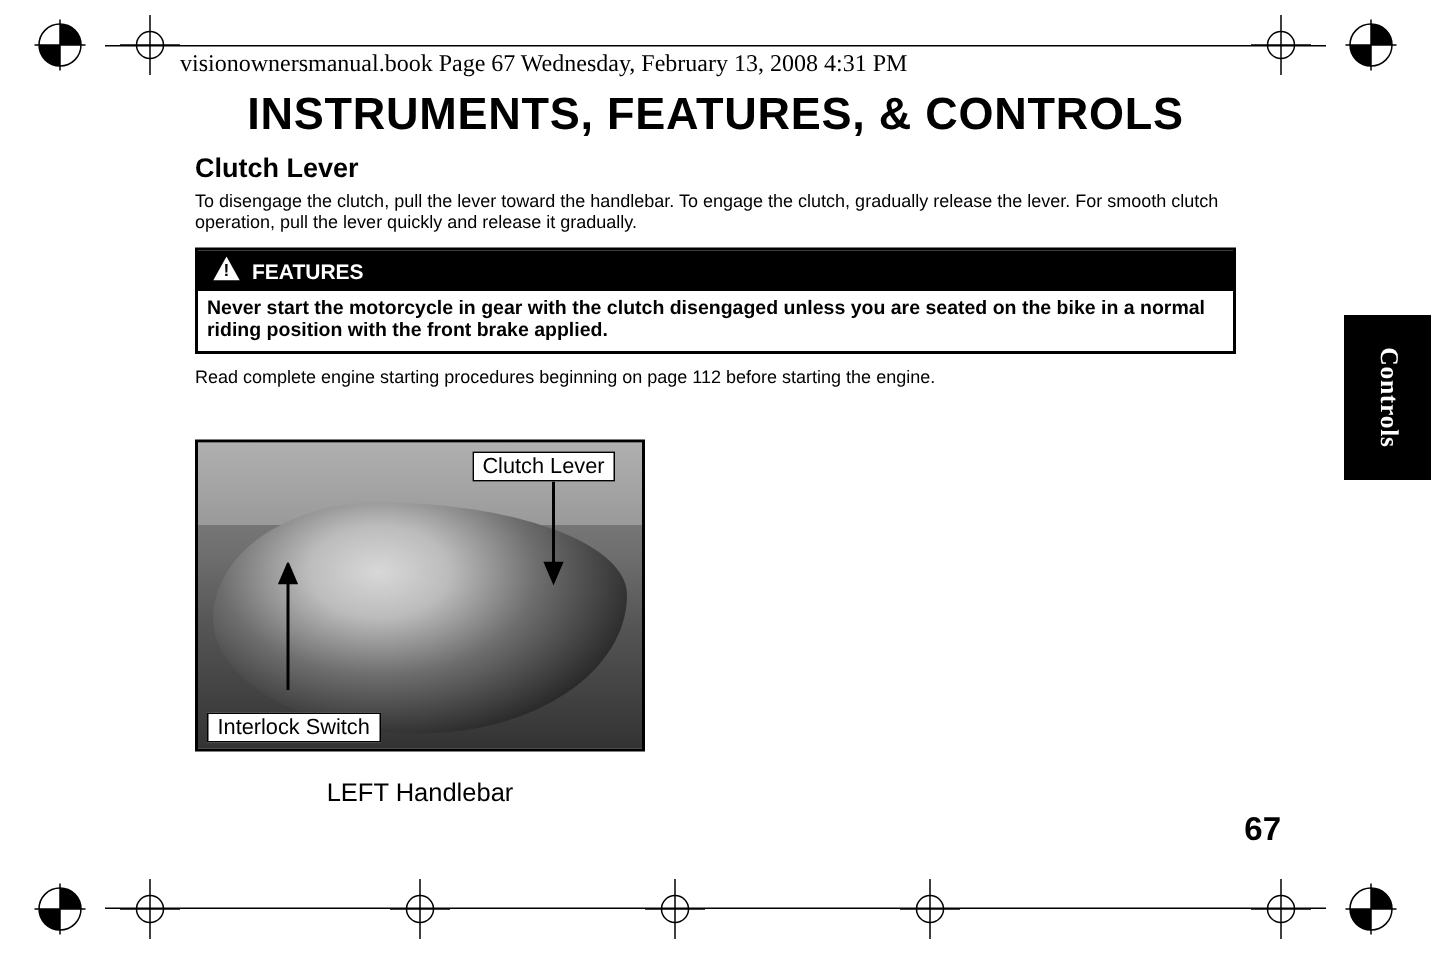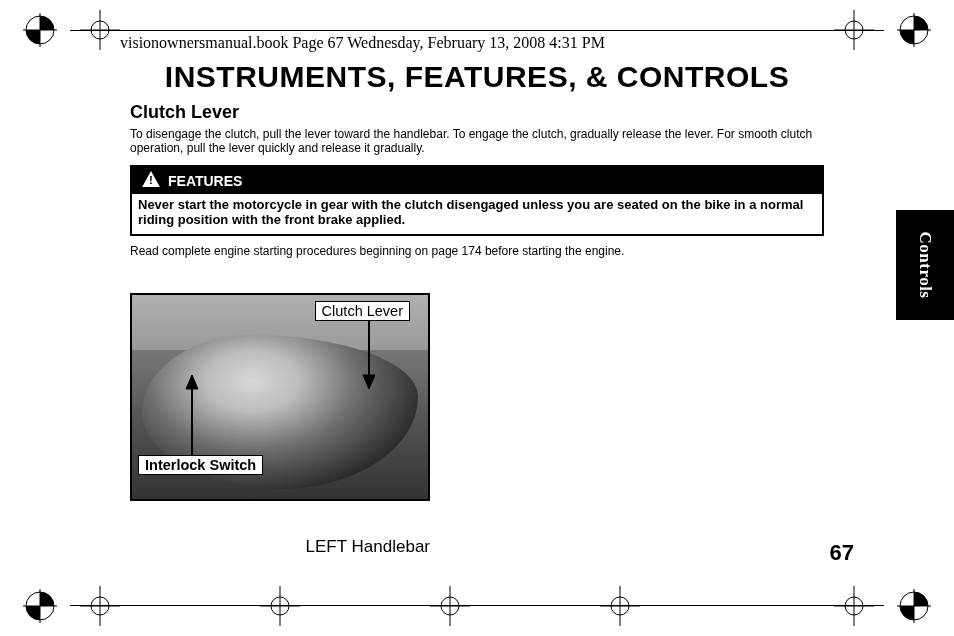--- a/index.html
+++ b/index.html
@@ -130,23 +130,23 @@
     padding: 1px 6px;
     font-size: 14.5px;
     white-space: nowrap;
   }
   .callout-arrow {
     position: absolute;
     stroke: #000;
     fill: #000;
   }
   .figure-caption {
-    text-align: right;
+    text-align: center;
     font-size: 17px;
-    margin-top: 36px;
+    margin-top: 18px;
   }
   .side-tab {
     position: absolute;
     right: 0;
     top: 210px;
     width: 58px;
     height: 110px;
     background: #000;
     color: #fff;
     display: flex;
@@ -298,36 +298,36 @@
             <svg viewBox="0 0 20 18">
                 <path d="M10 0 L20 18 L0 18 Z" fill="#fff"></path>
                 <text x="10" y="15" text-anchor="middle" font-size="13" font-weight="bold" fill="#000">!</text>
               </svg>
           </span>
           <span>FEATURES</span>
         </div>
         <div class="caution-body">Never start the motorcycle in gear with the clutch disengaged unless you are seated on the bike in a normal riding position with the front brake applied.</div>
       </div>
 
-      <p class="body-p">Read complete engine starting procedures beginning on page 174 before starting the engine.</p>
+      <p class="body-p">Read complete engine starting procedures beginning on page 112 before starting the engine.</p>
     </div>
 
     <div class="right-col">
       <div class="figure-box">
         <div class="figure-floor"></div>
         <div class="figure-bike"></div>
         <div class="callout-label" style="top:6px; right:18px;">Clutch Lever</div>
         <svg class="callout-arrow" style="top:26px; right:44px; width:30px; height:70px;" viewBox="0 0 30 70">
           <line x1="15" y1="0" x2="15" y2="56" stroke="#000" stroke-width="2"></line>
           <polygon points="15,68 9,54 21,54"></polygon>
         </svg>
         <svg class="callout-arrow" style="top:80px; left:40px; width:40px; height:85px;" viewBox="0 0 40 85">
           <line x1="20" y1="12" x2="20" y2="85" stroke="#000" stroke-width="2"></line>
           <polygon points="20,0 14,14 26,14"></polygon>
         </svg>
-        <div class="callout-label" style="bottom:24px; left:6px;font-weight:bold;">Interlock Switch</div>
+        <div class="callout-label" style="bottom:4px; left:6px;">Interlock Switch</div>
       </div>
       <div class="figure-caption">LEFT Handlebar</div>
     </div>
   </div>
 </div>
 
 <div class="page-num">67</div>
 
 </body></html>

